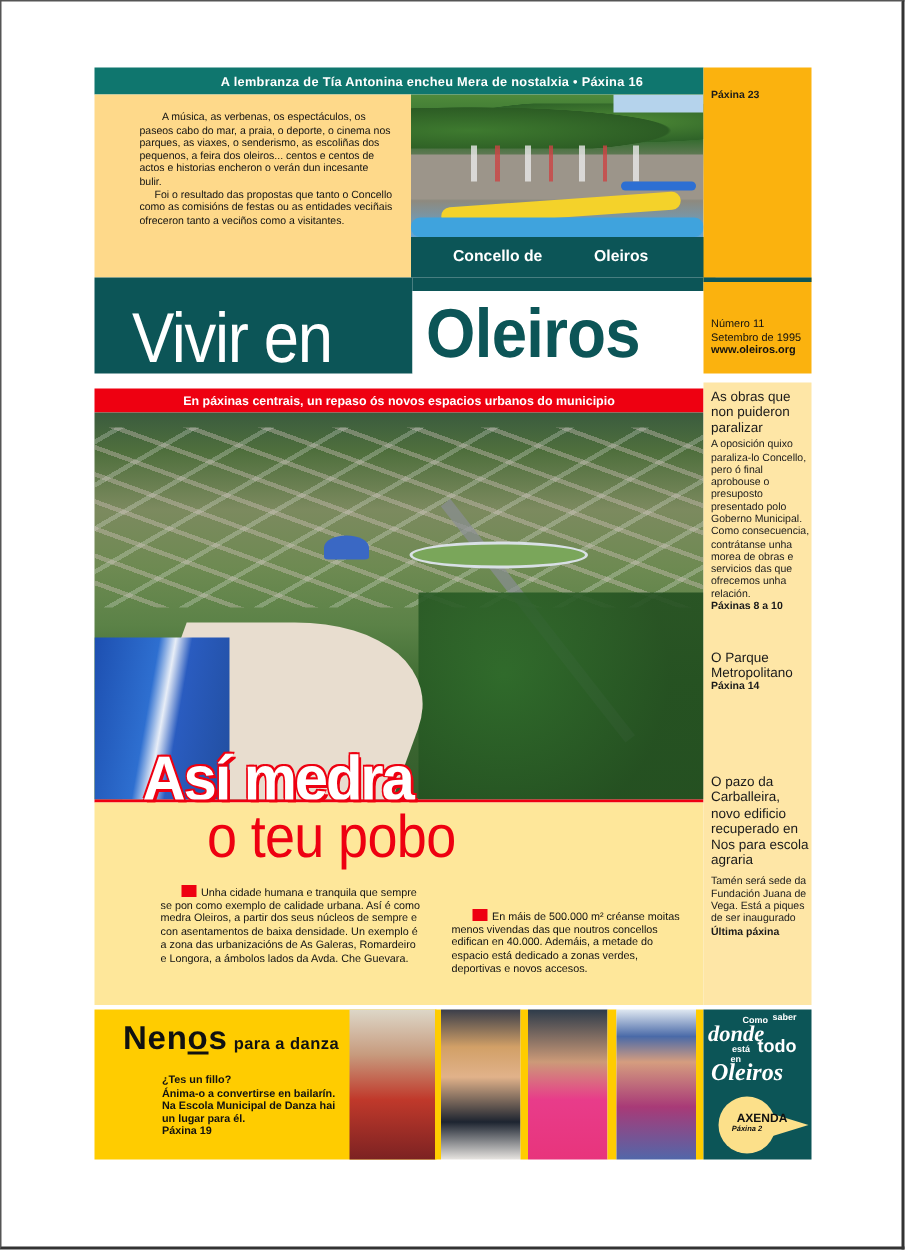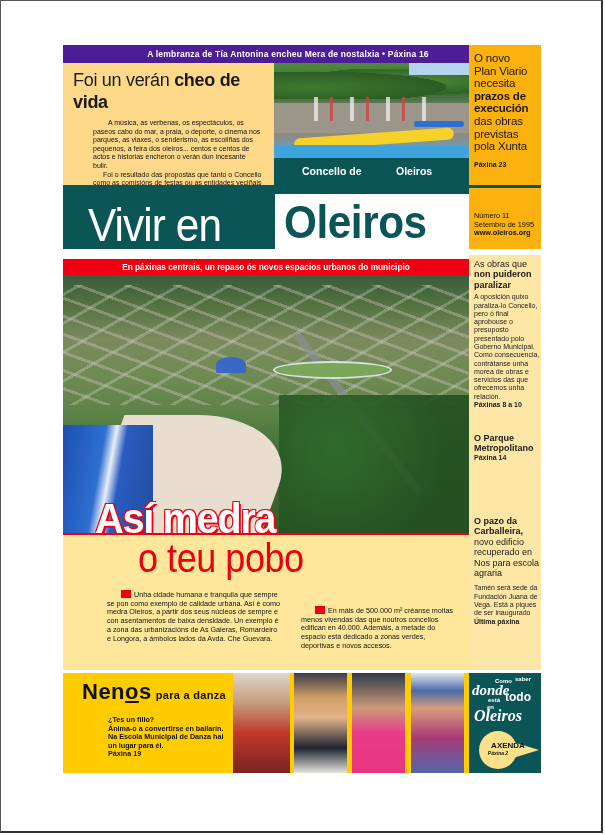--- a/index.html
+++ b/index.html
@@ -9,21 +9,21 @@
   }
   .frame {
     position:absolute; left:0; top:0; width:603px; height:833px;
     border:1px solid #555; border-right:2px solid #333; border-bottom:2px solid #333;
     box-sizing:border-box;
   }
   .abs { position:absolute; box-sizing:border-box; }
 
   
   .top-banner {
-    left:63px; top:45px; width:406px; height:18px; background:#4c1d95;
+    left:63px; top:45px; width:406px; height:18px; background:#0f766e;
     color:#fff; font-weight:bold; font-size:8.5px; text-align:center; line-height:18px;
     letter-spacing:0.2px;
     padding-left:44px;
   }
   
   .top-article {
     left:63px; top:63px; width:211px; height:122px; background:#fed98a;
     padding:6px 8px 0 10px;
   }
   .top-article h2 {
@@ -143,21 +143,21 @@
   .lead-col .sq { display:inline-block; width:10px; height:8px; background:#ee0011; vertical-align:-1px; margin-right:3px; margin-left:14px; }
   .lead-col1 { left:107px; top:590px; width:175px; }
   .lead-col2 { left:301px; top:606px; width:155px; }
 
   
   .side-cream {
     left:469px; top:255px; width:72px; height:415px; background:#fee6a6;
   }
   .side-item { padding-left:5px; color:#1a1a1a; }
   .side-item .hd { font-size:9px; line-height:10.4px; }
-  .side-item .hd b { font-weight:bold; }
+  .side-item .hd b { font-weight:normal; }
   .side-item .bd { font-size:7px; line-height:8.3px; margin-top:3px; }
   .side-item .pg { font-size:7px; font-weight:bold; line-height:8.3px; }
   .si1 { left:469px; top:259px; width:72px; }
   .si2 { left:469px; top:433px; width:52px; }
   .si3 { left:469px; top:516px; width:72px; }
 
   
   .bottom-yellow {
     left:63px; top:673px; width:228px; height:100px; background:#ffcc00;
   }
@@ -203,21 +203,20 @@
   .ax-page { position:absolute; left:10px; top:77px; width:38px; text-align:center; color:#111; font-size:5px; font-style:italic; font-weight:bold; }
 </style>
 </head>
 <body>
 
 <div class="frame"></div>
 
 <div class="abs top-banner">A lembranza de Tía Antonina encheu Mera de nostalxia • Páxina 16</div>
 
 <div class="abs top-article">
-  <h2><span>Foi un verán </span><b>cheo de vida</b></h2>
   <div class="body">
     <p>A música, as verbenas, os espectáculos, os paseos cabo do mar, a praia, o deporte, o cinema nos parques, as viaxes, o senderismo, as escoliñas dos pequenos, a feira dos oleiros... centos e centos de actos e historias encheron o verán dun incesante bulir.</p>
     <p>Foi o resultado das propostas que tanto o Concello como as comisións de festas ou as entidades veciñais ofreceron tanto a veciños como a visitantes.</p>
   </div>
 </div>
 
 <div class="abs top-photo">
   <div class="trees"></div>
   <div class="sky"></div>
   <div class="beach"></div>
@@ -225,30 +224,20 @@
   <div class="kayak3"></div>
   <div class="kayak1"></div>
   <div class="kayak2"></div>
 </div>
 <div class="abs concello-bar">
   <span class="c1">Concello de</span>
   <span class="c2">Oleiros</span>
 </div>
 
 <div class="abs plan-box">
-  <div class="t">
-    <div>O novo</div>
-    <div>Plan Viario</div>
-    <div>necesita</div>
-    <div><b>prazos de</b></div>
-    <div><b>execución</b></div>
-    <div>das obras</div>
-    <div>previstas</div>
-    <div>pola Xunta</div>
-  </div>
   <div class="pg">Páxina 23</div>
 </div>
 
 <div class="abs mast-left"></div>
 <div class="abs mast-teal-top"></div>
 <div class="abs mast-white"></div>
 <div class="abs mast-title-1">Vivir en</div>
 <div class="abs mast-title-2">Oleiros</div>
 <div class="abs mast-info">
   <div>Número 11</div>

